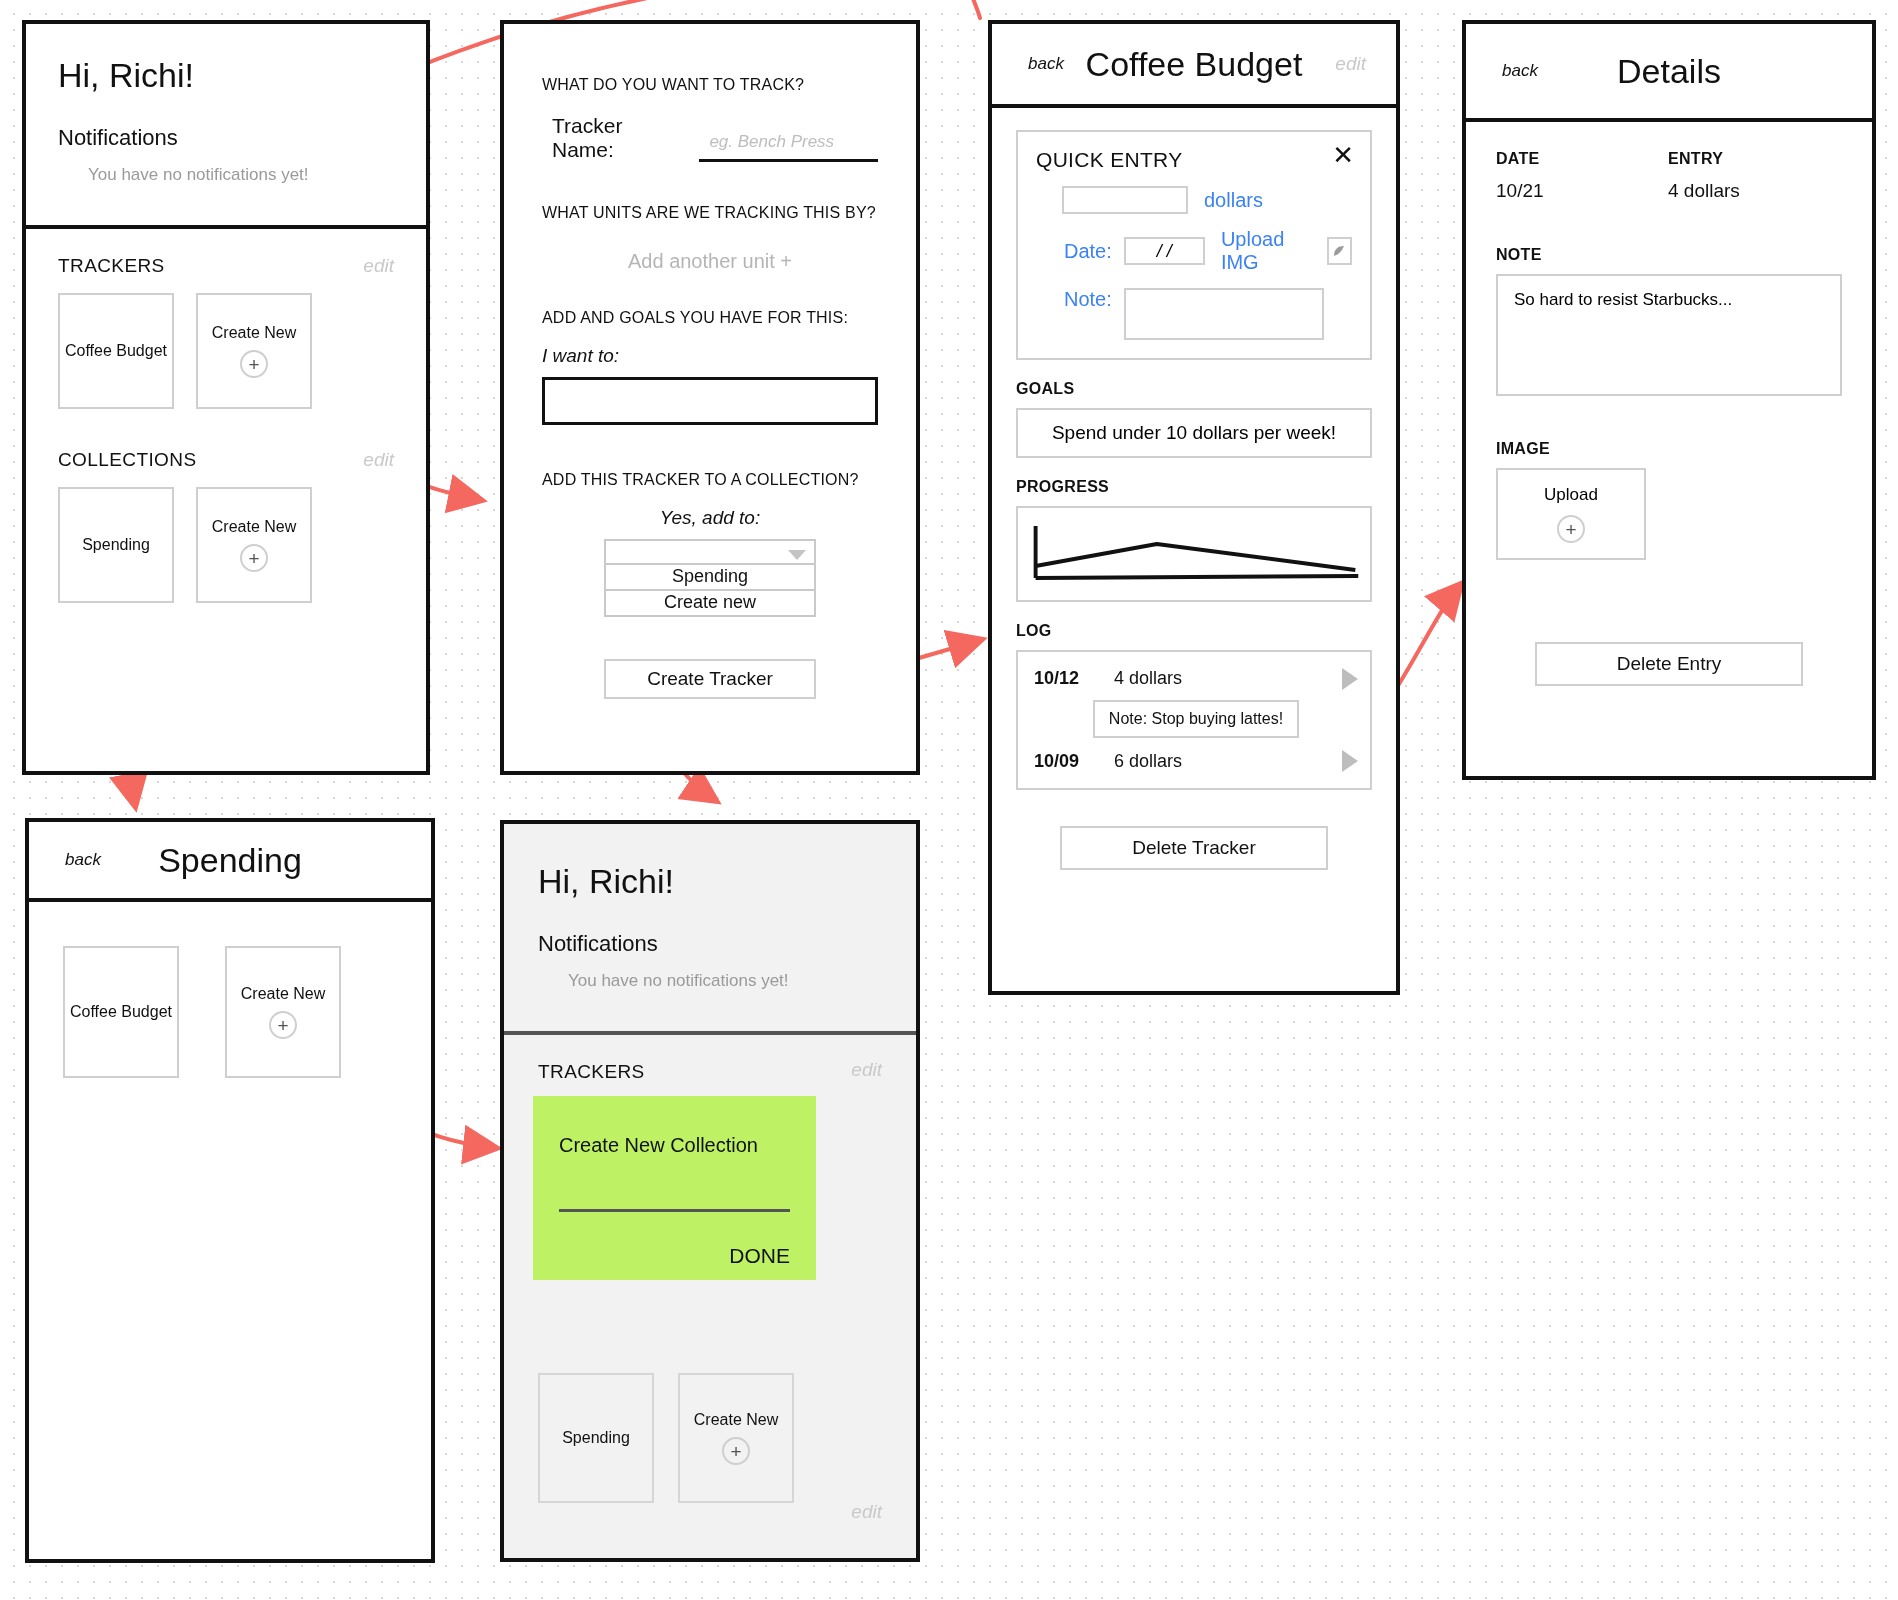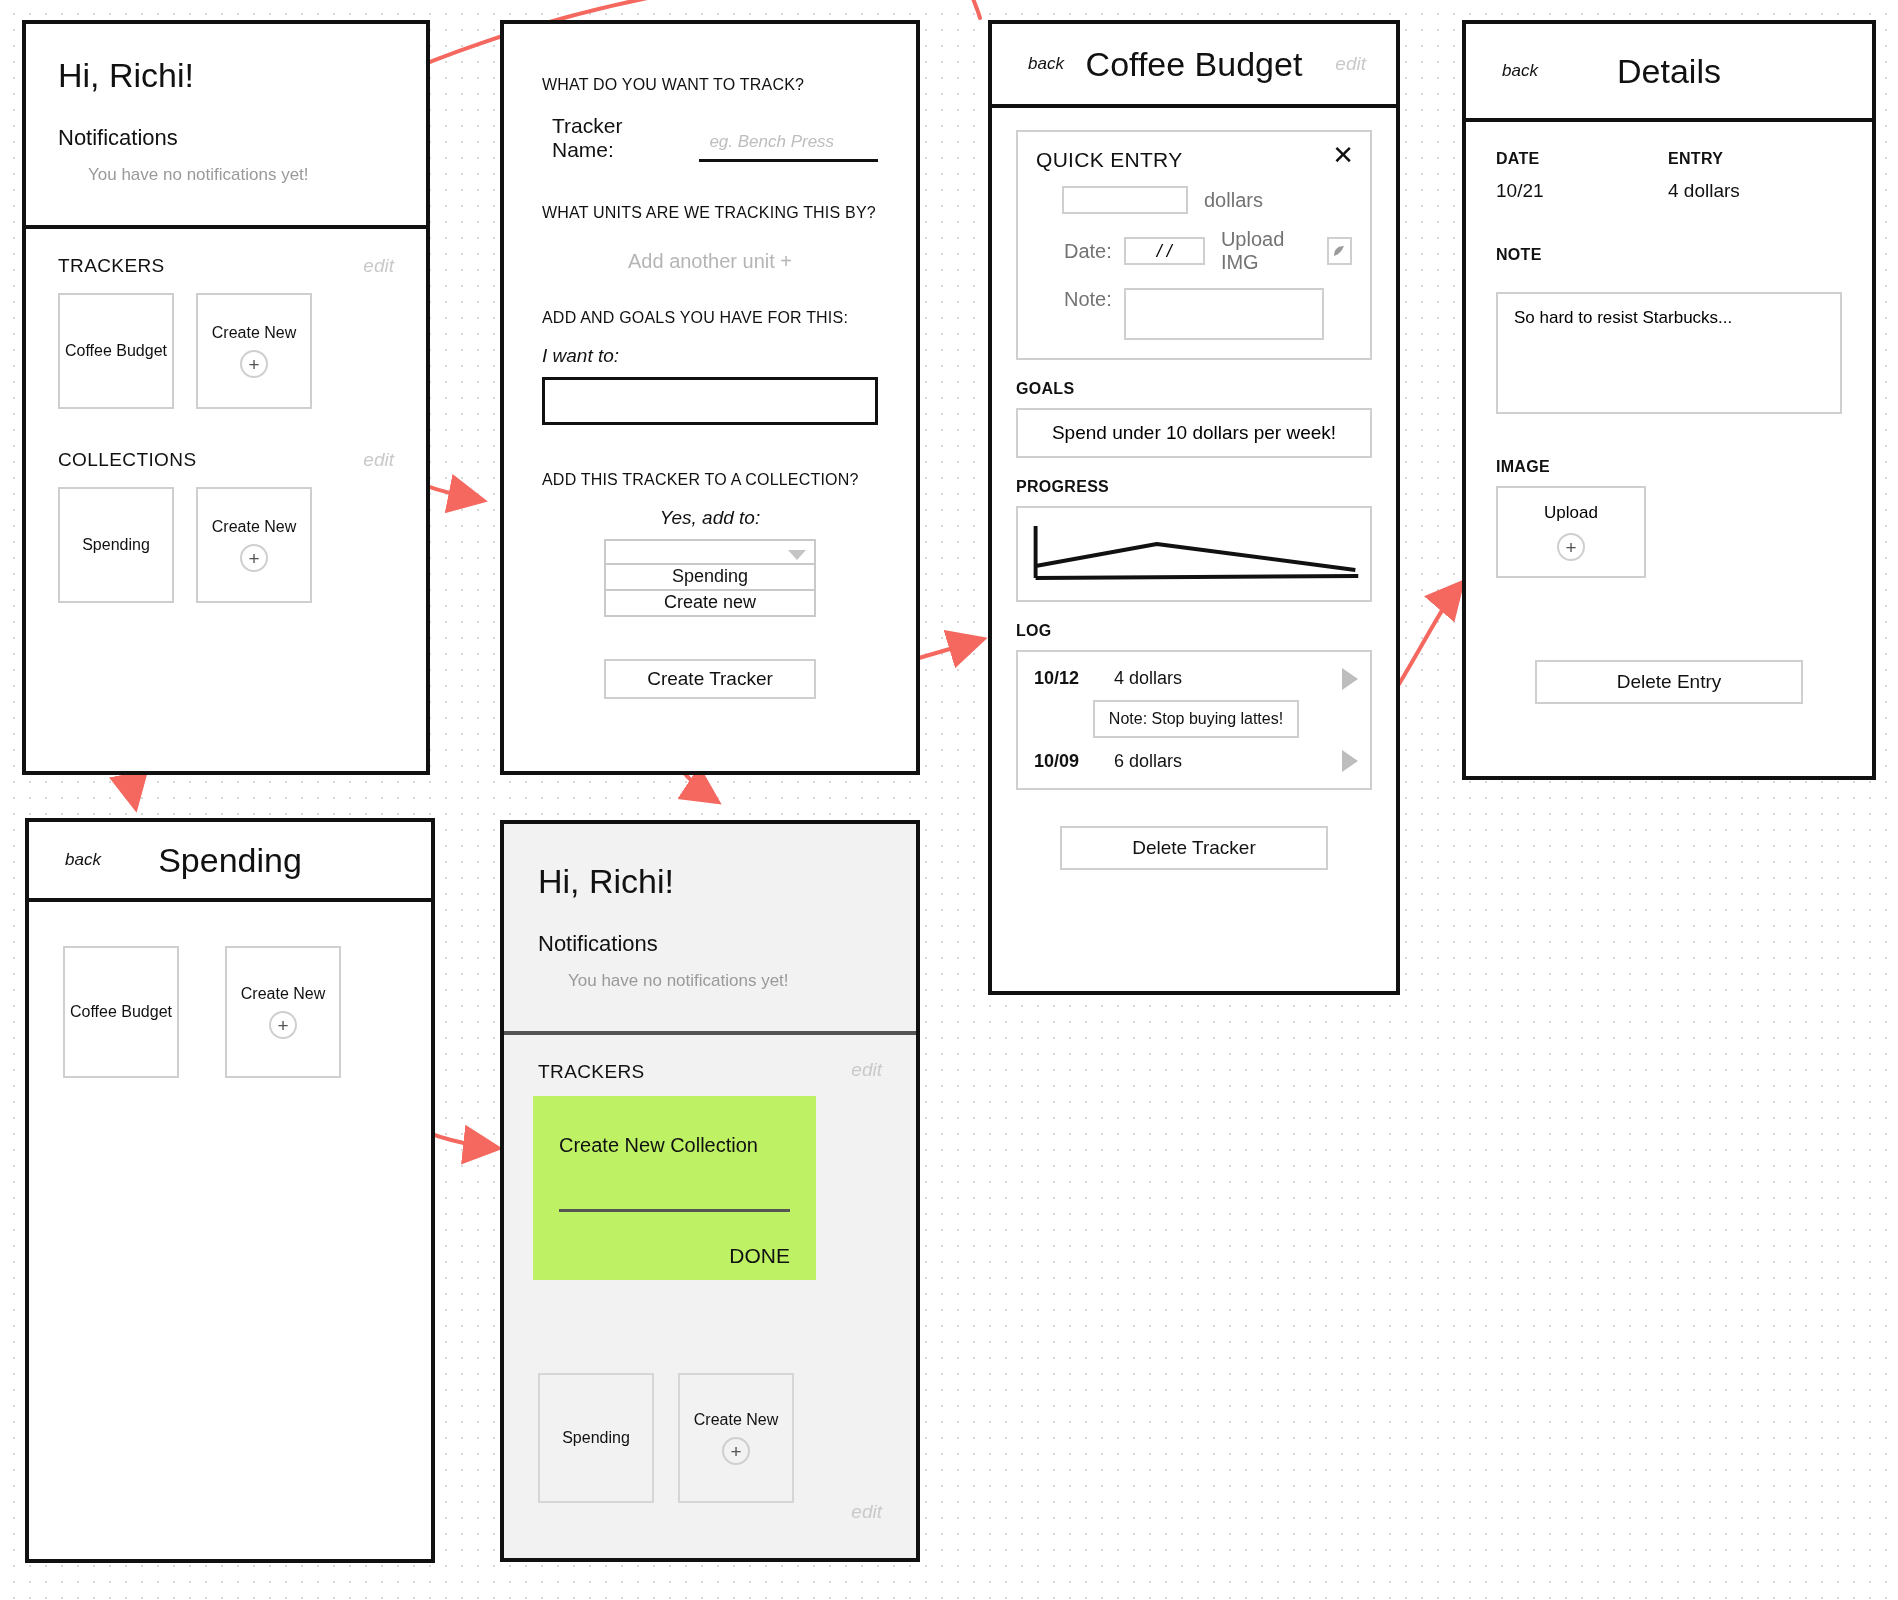--- a/index.html
+++ b/index.html
@@ -99,21 +99,21 @@
   }
 
   
   .qe-card { border: 2px solid #cfcfcf; padding: 16px 18px 18px 18px; position:relative; }
   .qe-title { font-size: 21px; font-weight: normal; letter-spacing:.3px; color:#111; }
   .qe-close {
     position:absolute; right: 16px; top: 10px;
     font-size: 26px; color:#111; line-height:1; font-weight: 400;
   }
   .bx { border: 2px solid #cfcfcf; background:#fff; }
-  .mini-lbl { font-size: 20px; color:#737373; }
+  .mini-lbl { font-size: 20px; color:#3b82f6; }
   .sec-h { font-size: 16px; font-weight:bold; letter-spacing:.3px; color:#111; }
   .panel { border: 2px solid #cfcfcf; }
   .log-date { font-size: 18px; font-weight: bold; color:#111; }
   .log-val  { font-size: 18px; color:#111; }
   .log-caret {
     width: 0; height: 0;
     border-top: 11px solid transparent; border-bottom: 11px solid transparent;
     border-left: 16px solid #bdbdbd;
   }
   .note-chip {
@@ -330,21 +330,21 @@
           <div class="kv-h">DATE</div>
           <div class="kv-v">10/21</div>
         </div>
         <div>
           <div class="kv-h">ENTRY</div>
           <div class="kv-v">4 dollars</div>
         </div>
       </div>
 
       <div class="kv-h" style="margin-top:44px;">NOTE</div>
-      <div class="panel" style="margin-top:28px; height:122px; padding:14px 16px;">
+      <div class="panel" style="margin-top:10px; height:122px; padding:14px 16px;">
         <span style="font-size:17px;">So hard to resist Starbucks...</span>
       </div>
 
       <div class="kv-h" style="margin-top:44px;">IMAGE</div>
       <div class="panel" style="margin-top:10px; width:150px; height:92px; display:flex; flex-direction:column; align-items:center; justify-content:center; gap:10px;">
         <span style="font-size:17px;">Upload</span>
         <span class="plus-circle">+</span>
       </div>
 
       <div class="wide-btn" style="margin-top:82px; width:268px; margin-left:auto; margin-right:auto; height:44px;">Delete Entry</div>

